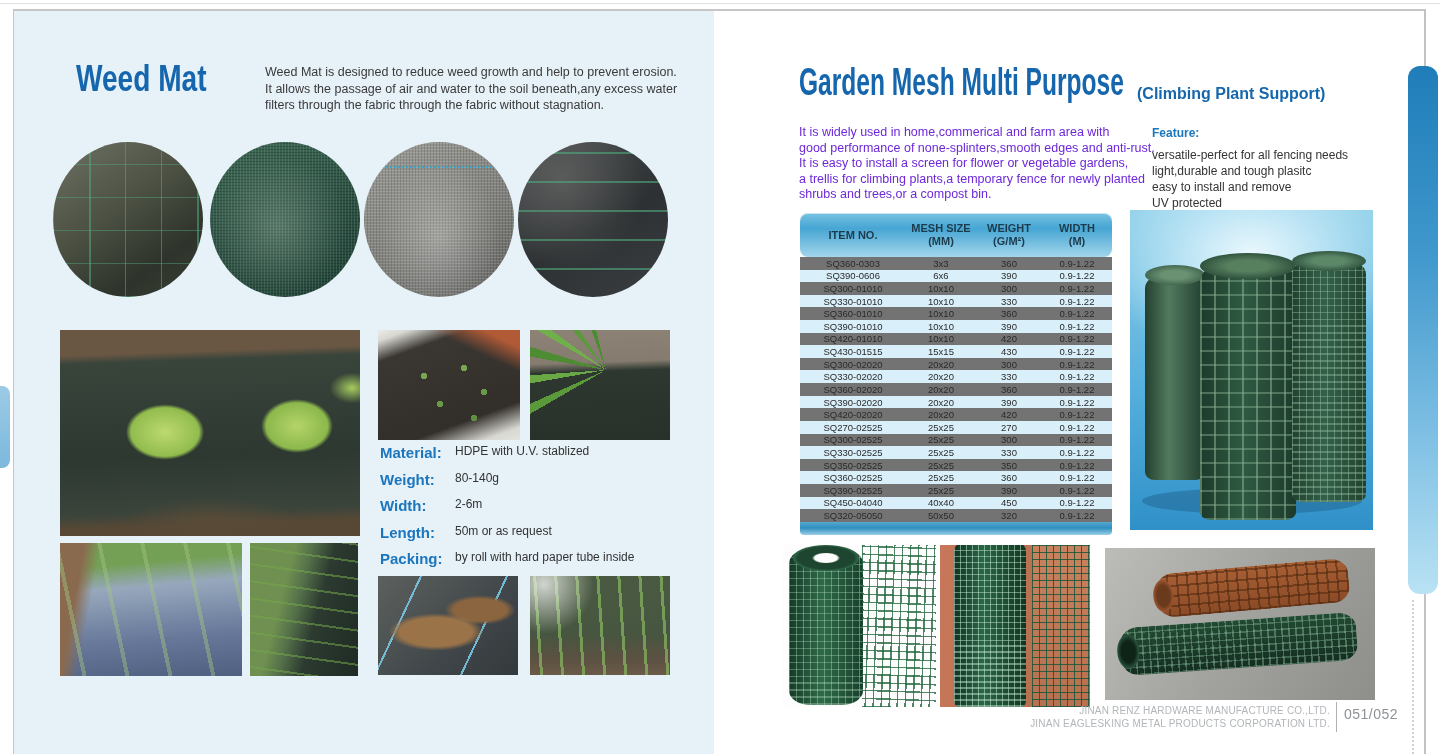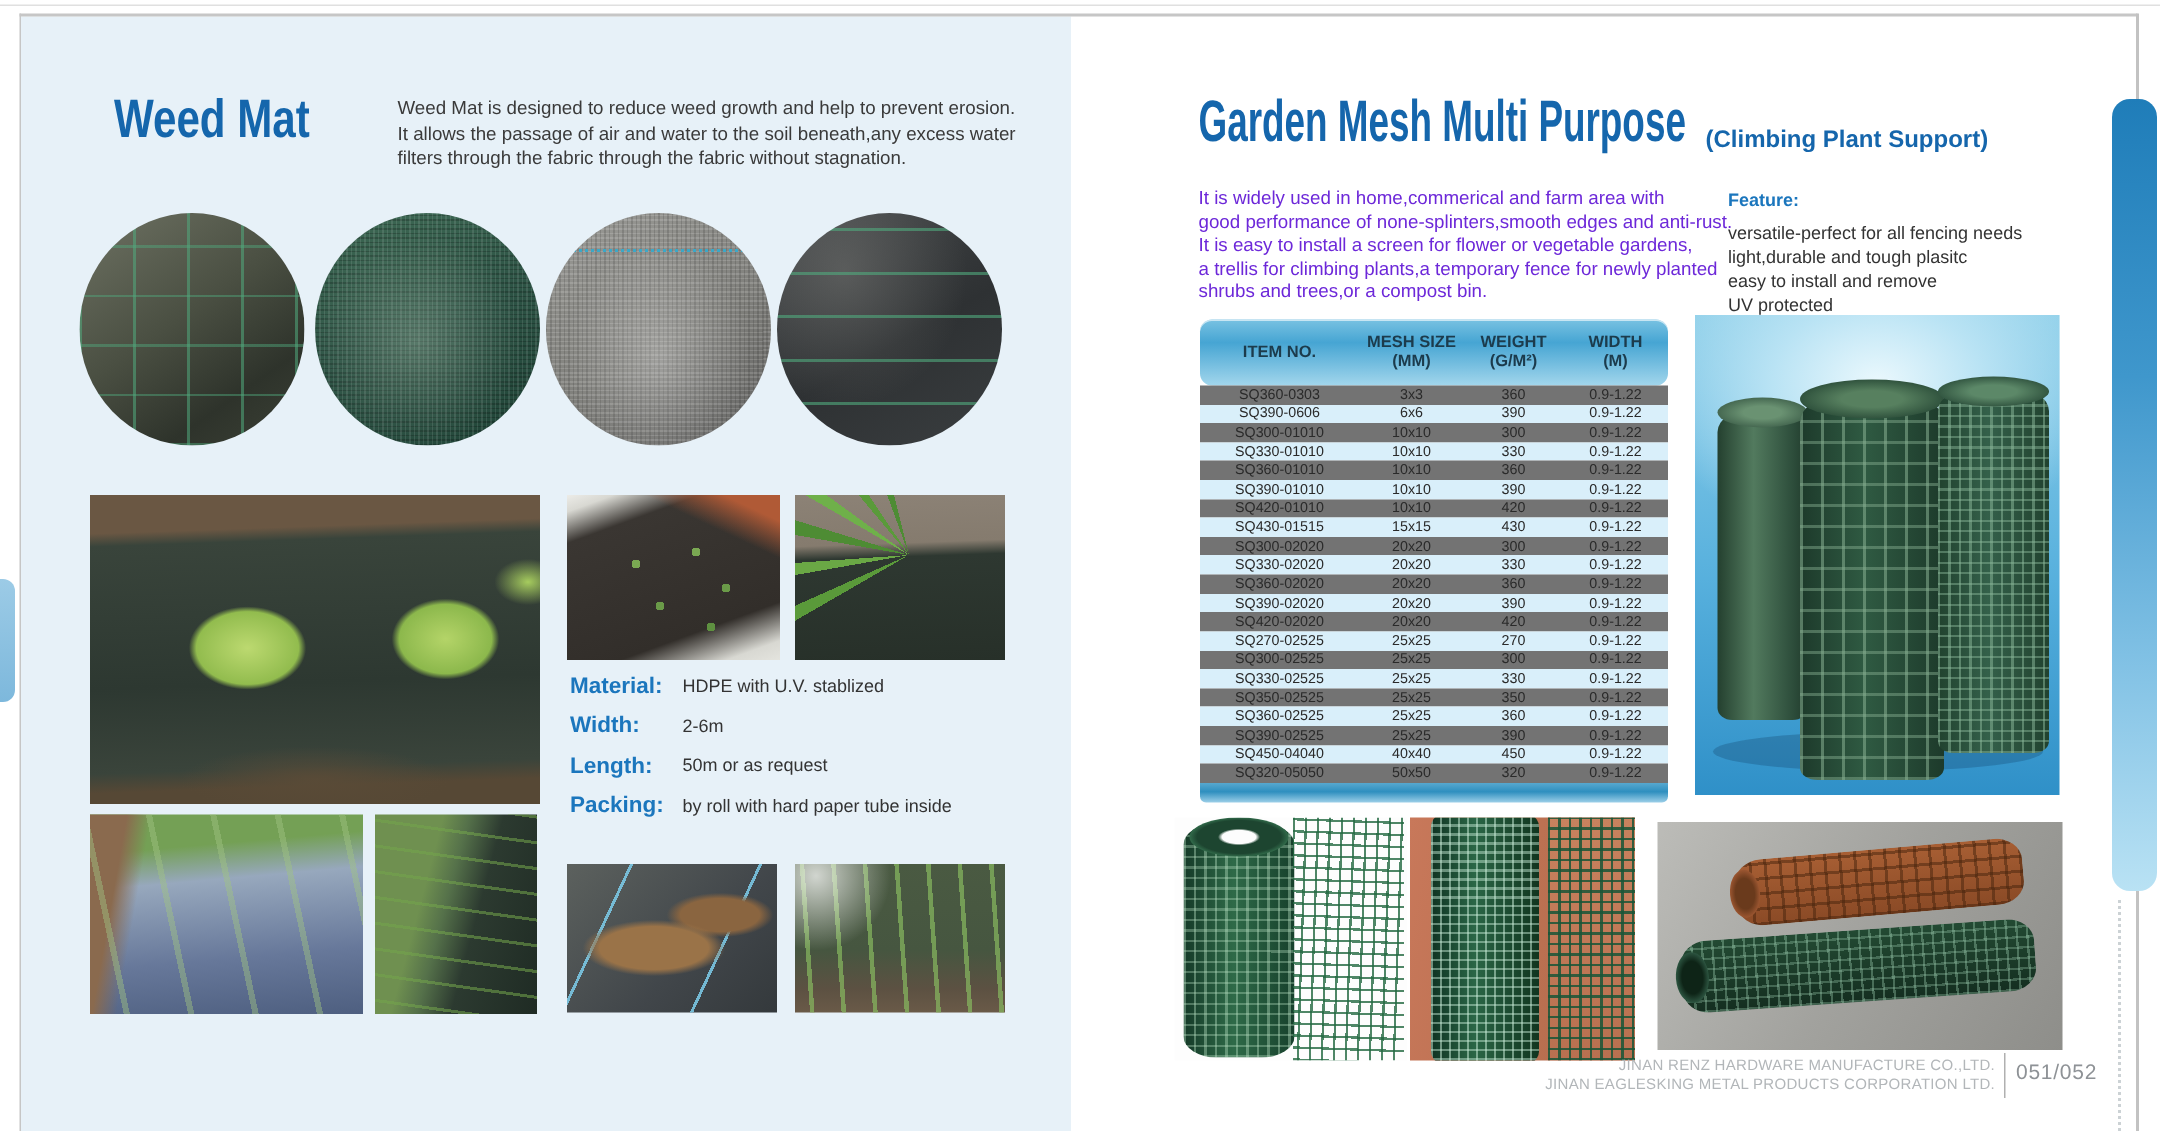--- a/index.html
+++ b/index.html
@@ -82,21 +82,21 @@
      radial-gradient(ellipse 48px 20px at 102px 34px, #8a6540 0 55%, transparent 74%),
      repeating-linear-gradient(115deg, transparent 0 38px, rgba(125,205,235,0.85) 38px 40px, transparent 40px 78px),
      linear-gradient(135deg,#5c615e 0%,#41464a 60%,#34393c 100%);}
   .photo-leeks{left:530px;top:576px;width:140px;height:99px;background:
      radial-gradient(circle at 10% 8%, rgba(255,255,255,0.75), transparent 32%),
      repeating-linear-gradient(86deg, transparent 0 10px, rgba(135,185,95,0.7) 10px 13px, transparent 13px 21px),
      linear-gradient(180deg,#4a5a42 0%,#465640 58%,#5c5142 84%,#6a5a48 100%);}
 
   
   .specs{position:absolute;left:380px;top:444px;}
-  .spec-row{display:flex;align-items:center;height:26.5px;}
+  .spec-row{display:flex;align-items:flex-start;height:26.5px;}
   .spec-label{width:75px;font-size:15px;font-weight:bold;color:#1b76bd;}
   .spec-value{font-size:12px;color:#333;}
 
   
   .mesh-title{position:absolute;left:799px;top:60px;font-size:39px;font-weight:bold;color:#1566ac;
               transform:scaleX(0.63);transform-origin:left top;white-space:nowrap;}
   .mesh-subtitle{position:absolute;left:1137px;top:85px;font-size:16px;font-weight:bold;color:#1566ac;white-space:nowrap;}
   .mesh-desc{position:absolute;left:799px;top:125px;width:385px;font-size:12.5px;line-height:15.6px;
              color:#6d28d9;white-space:pre-line;}
   .feature{position:absolute;left:1152px;top:126px;width:250px;}
@@ -219,20 +219,24 @@
   <div class="photo photo-edge"></div>
   <div class="photo photo-leaves"></div>
   <div class="photo photo-leeks"></div>
 
   <div class="specs">
     <div class="spec-row">
       <span class="spec-label">Material:</span>
       <span class="spec-value">HDPE with U.V. stablized</span>
     </div>
     <div class="spec-row">
+      <span class="spec-label">Weight:</span>
+      <span class="spec-value">80-140g</span>
+    </div>
+    <div class="spec-row">
       <span class="spec-label">Width:</span>
       <span class="spec-value">2-6m</span>
     </div>
     <div class="spec-row">
       <span class="spec-label">Length:</span>
       <span class="spec-value">50m or as request</span>
     </div>
     <div class="spec-row">
       <span class="spec-label">Packing:</span>
       <span class="spec-value">by roll with hard paper tube inside</span>

